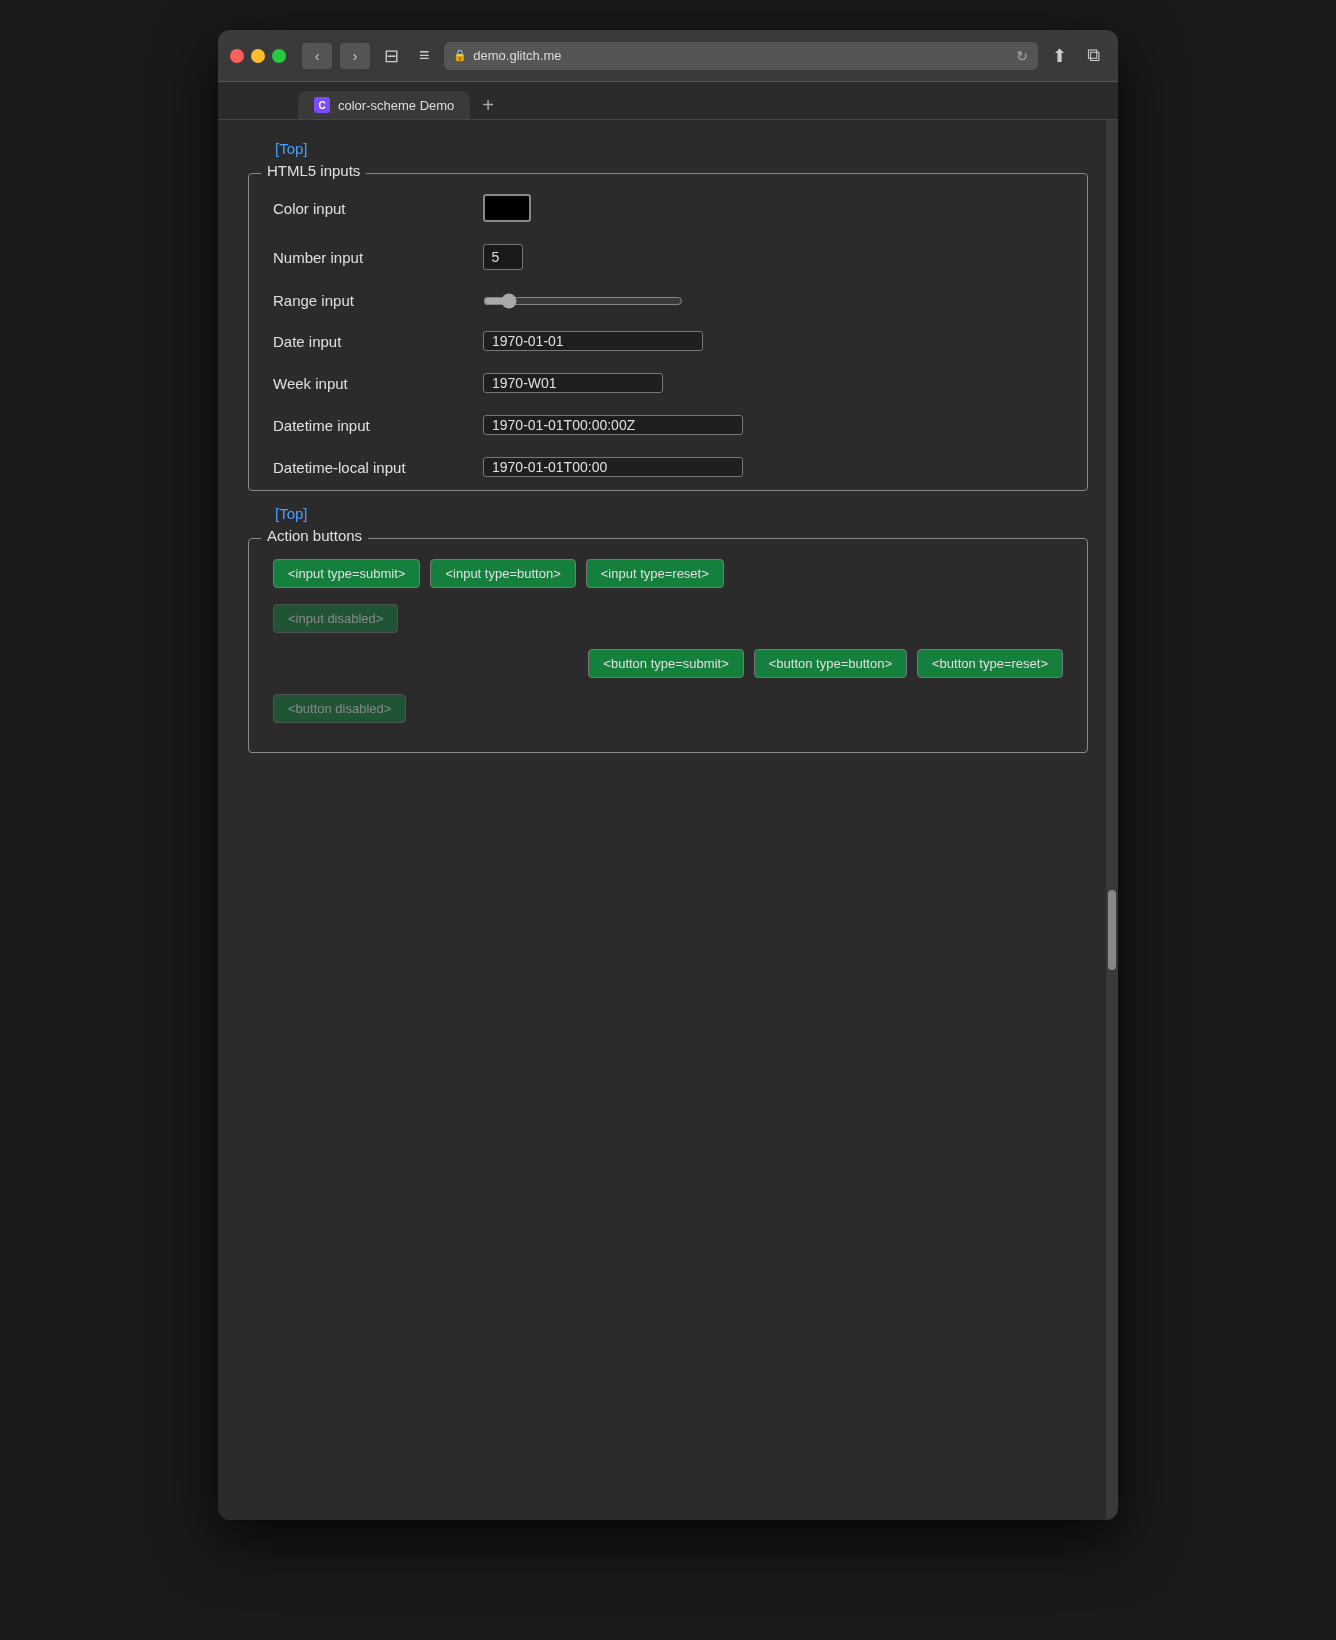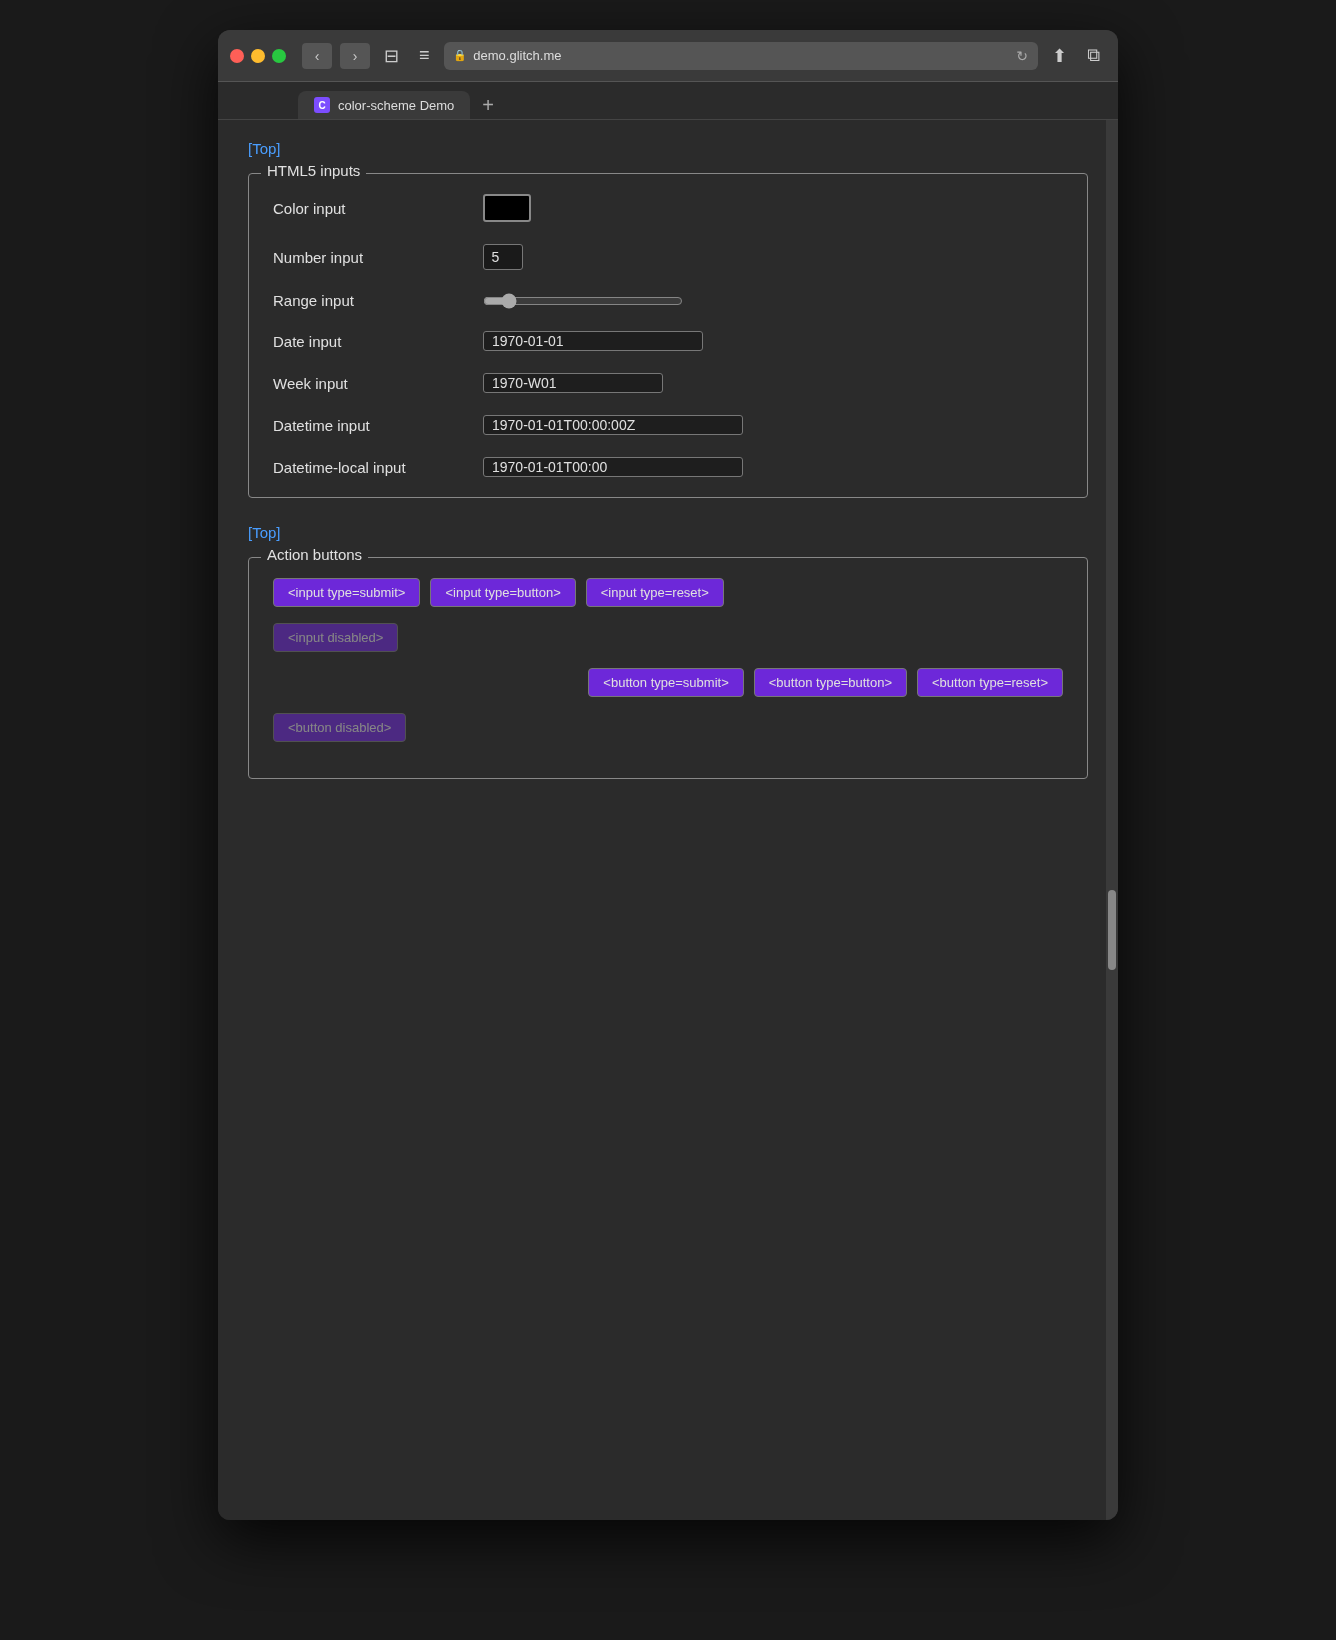--- a/index.html
+++ b/index.html
@@ -151,28 +151,29 @@
       padding: 20px 30px 40px;
       min-height: 1400px;
     }
 
     .top-link {
       color: #4a9eff;
       text-decoration: none;
       font-size: 15px;
       display: inline-block;
       margin-bottom: 16px;
+      margin-left: 27px;
     }
 
     
     .section-box {
       border: 1px solid #888;
       border-radius: 4px;
-      padding: 20px 24px 20px;
-      margin-bottom: 26px;
+      padding: 20px 24px 13px;
+      margin-bottom: 14px;
       position: relative;
     }
 
     .section-legend {
       position: absolute;
       top: -12px;
       left: 12px;
       background: #2b2b2b;
       padding: 0 6px;
       color: #e0e0e0;
@@ -251,21 +252,21 @@
 
     
     .button-group {
       display: flex;
       flex-wrap: wrap;
       gap: 10px;
       margin-bottom: 16px;
     }
 
     .action-btn {
-      background: #6d28d9;
+      background: #15803d;
       border: 1px solid #777;
       border-radius: 4px;
       color: #e0e0e0;
       font-size: 13px;
       padding: 6px 14px;
       cursor: pointer;
       font-family: inherit;
     }
 
     .action-btn:disabled {

